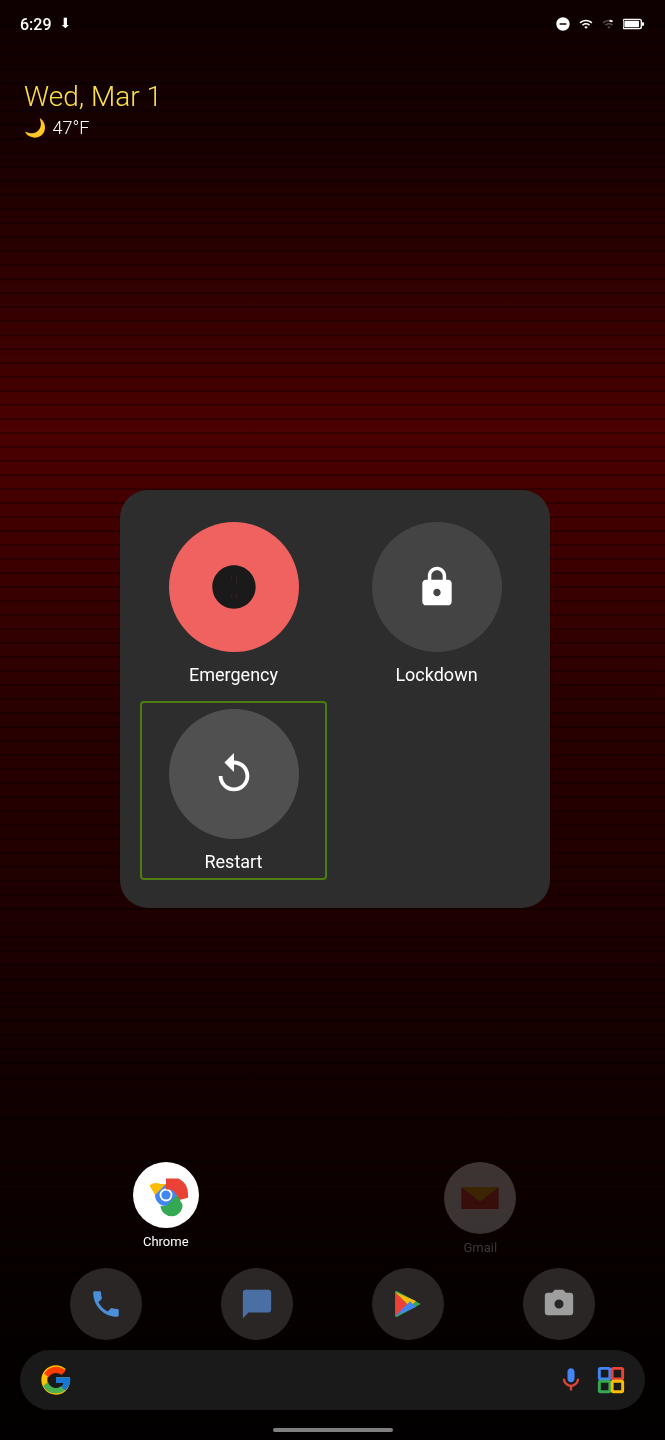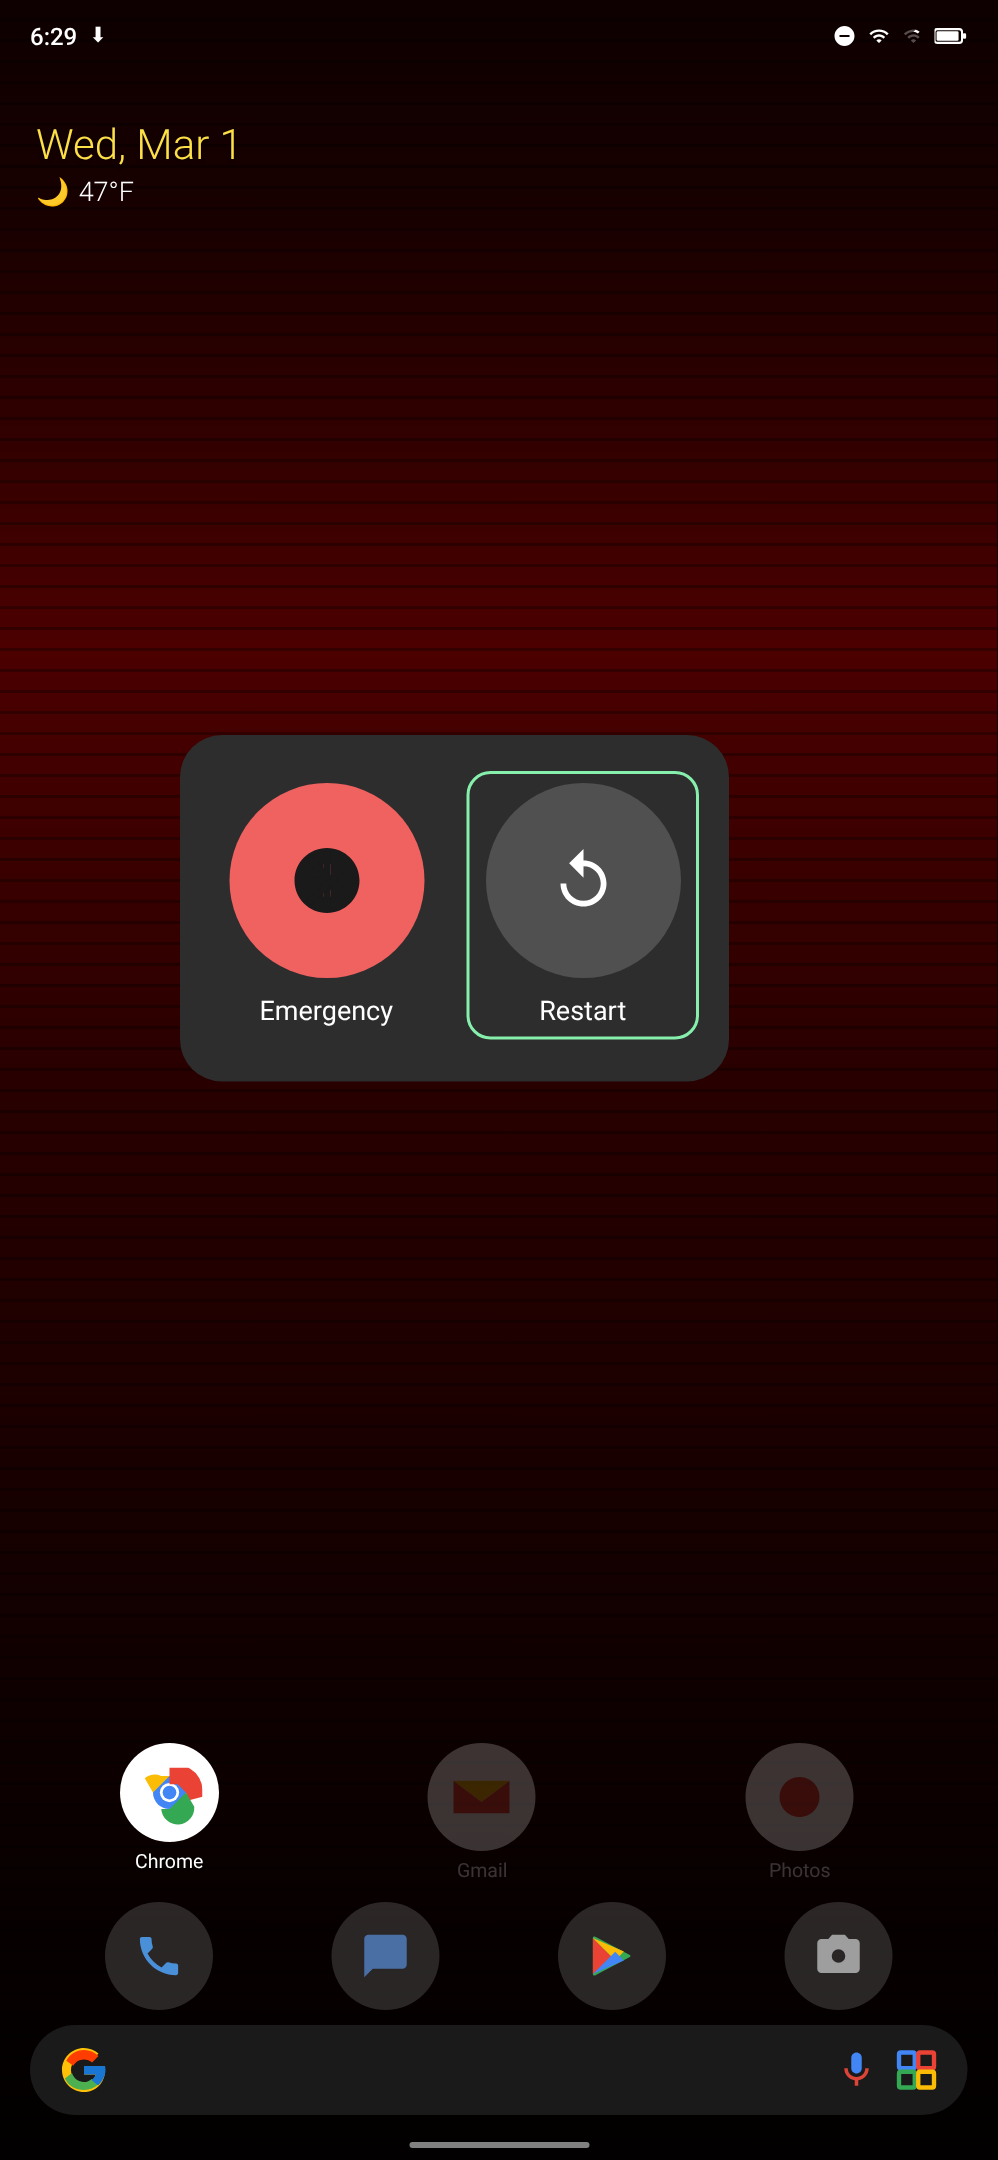--- a/index.html
+++ b/index.html
@@ -122,43 +122,43 @@
       inset: 0;
       background: rgba(0, 0, 0, 0.45);
       z-index: 5;
     }
 
     
     .power-menu {
       position: absolute;
       top: 490px;
       left: 120px;
-      width: 366px;
+      width: 430px;
       background: #2d2d2d;
       border-radius: 28px;
       padding: 24px 20px 28px;
       z-index: 20;
       display: grid;
       grid-template-columns: 1fr 1fr;
       gap: 8px 16px;
     }
 
     .power-item {
       display: flex;
       flex-direction: column;
       align-items: center;
       gap: 12px;
       padding: 8px;
       border-radius: 8px;
       cursor: pointer;
     }
 
     .power-item.restart-selected {
-      border: 2px solid #86efac;
-      border-radius: 16px;
+      border: 2px solid #4d7c0f;
+      border-radius: 4px;
       padding: 6px;
     }
 
     .power-circle {
       width: 130px;
       height: 130px;
       border-radius: 50%;
       display: flex;
       align-items: center;
       justify-content: center;
@@ -380,20 +380,28 @@
 
         <path d="M11 3h2v18h-2z"></path>
         <path d="M3 11h18v2H3z"></path>
         <path d="M5.636 5.636l1.414-1.414 9.9 9.9-1.414 1.414z"></path>
         <path d="M5.636 18.364l9.9-9.9 1.414 1.414-9.9 9.9z"></path>
       </svg>
     </div>
     <span class="power-label">Emergency</span>
   </div>
 
+  <div class="power-item">
+    <div class="power-circle lockdown-circle">
+      <svg width="44" height="44" viewBox="0 0 24 24" fill="white">
+        <path d="M18 8h-1V6c0-2.76-2.24-5-5-5S7 3.24 7 6v2H6c-1.1 0-2 .9-2 2v10c0 1.1.9 2 2 2h12c1.1 0 2-.9 2-2V10c0-1.1-.9-2-2-2zm-6 9c-1.1 0-2-.9-2-2s.9-2 2-2 2 .9 2 2-.9 2-2 2zm3.1-9H8.9V6c0-1.71 1.39-3.1 3.1-3.1 1.71 0 3.1 1.39 3.1 3.1v2z"></path>
+      </svg>
+    </div>
+    <span class="power-label">Lockdown</span>
+  </div>
 
 
   <div class="power-item restart-selected">
     <div class="power-circle restart-circle">
       <svg width="46" height="46" viewBox="0 0 24 24" fill="white">
         <path d="M12 5V1L7 6l5 5V7c3.31 0 6 2.69 6 6s-2.69 6-6 6-6-2.69-6-6H4c0 4.42 3.58 8 8 8s8-3.58 8-8-3.58-8-8-8z"></path>
       </svg>
     </div>
     <span class="power-label">Restart</span>
   </div>
@@ -419,28 +427,20 @@
   <div class="partial-app" style="opacity:0.2">
     <div class="app-icon-circle" style="background:#fff;">
       <svg width="38" height="28" viewBox="0 0 48 36">
         <path d="M0 4l24 18L48 4v28H0V4z" fill="#EA4335"></path>
         <path d="M0 4l24 18L48 4" fill="#FBBC05"></path>
       </svg>
     </div>
     <span class="app-label">Gmail</span>
   </div>
 
-  <div class="partial-app" style="opacity:0.2">
-    <div class="app-icon-circle" style="background:#fff;">
-      <svg width="40" height="40" viewBox="0 0 48 48">
-        <path d="M24 8c-8.84 0-16 7.16-16 16s7.16 16 16 16 16-7.16 16-16S32.84 8 24 8z" fill="#EA4335"></path>
-      </svg>
-    </div>
-    <span class="app-label">Photos</span>
-  </div>
 
 </div>
 
 <div class="dock-row">
 
   <div class="app-item">
     <div class="dock-icon-circle">
       <svg width="34" height="34" viewBox="0 0 24 24" fill="#4a90d9">
         <path d="M6.62 10.79c1.44 2.83 3.76 5.14 6.59 6.59l2.2-2.2c.27-.27.67-.36 1.02-.24 1.12.37 2.33.57 3.57.57.55 0 1 .45 1 1V20c0 .55-.45 1-1 1-9.39 0-17-7.61-17-17 0-.55.45-1 1-1h3.5c.55 0 1 .45 1 1 0 1.25.2 2.45.57 3.57.11.35.03.74-.25 1.02l-2.2 2.2z"></path>
       </svg>

